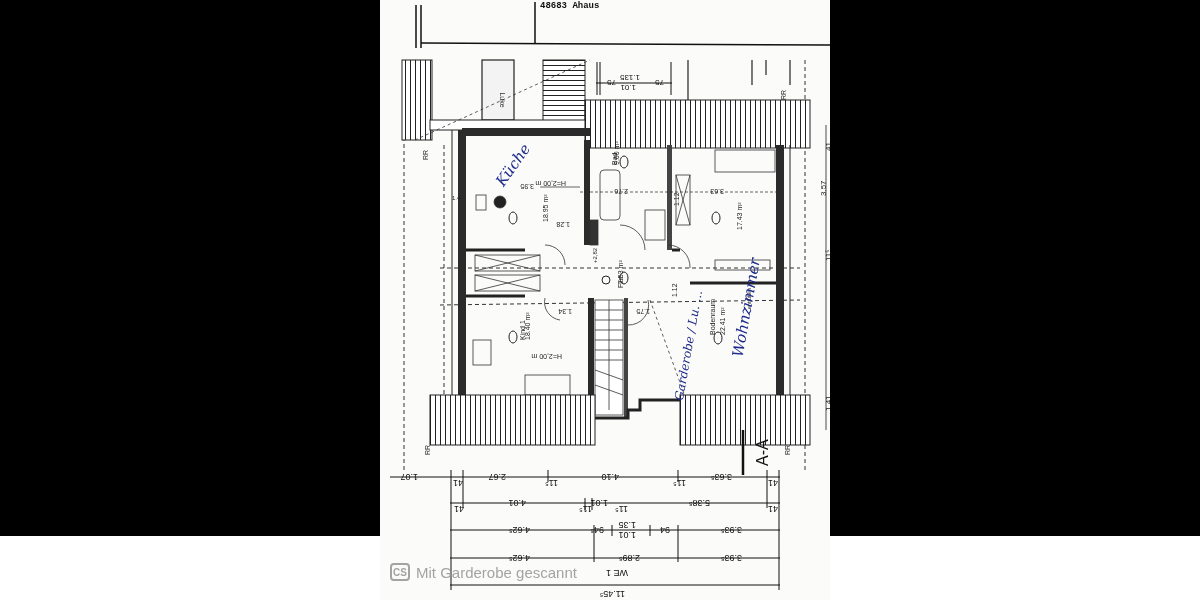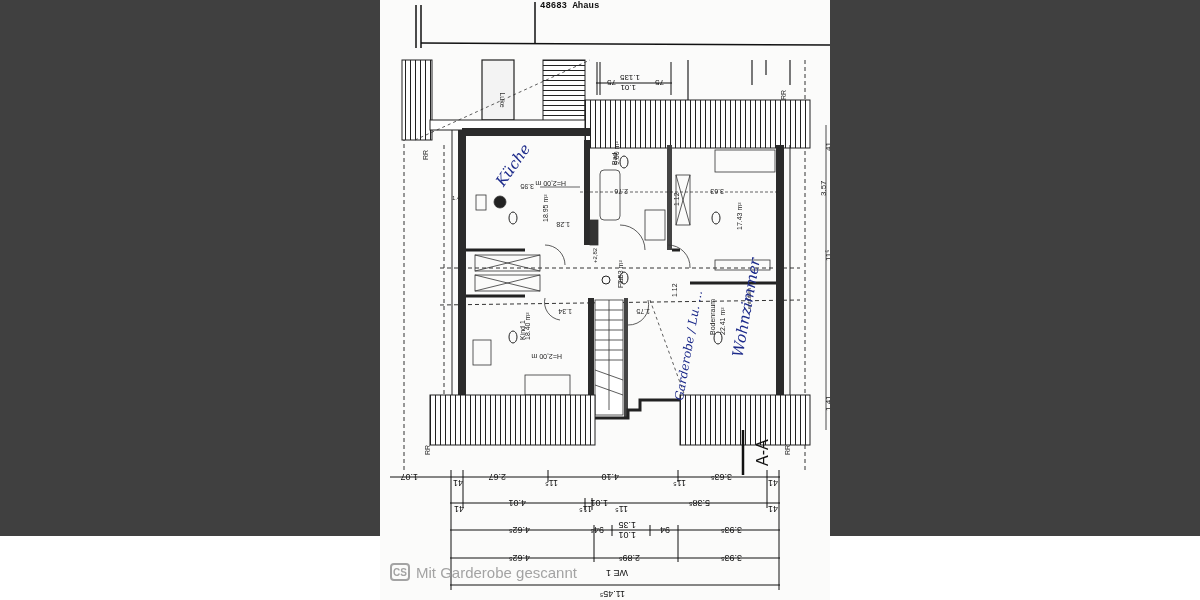--- a/index.html
+++ b/index.html
@@ -1,17 +1,17 @@
 <!DOCTYPE html>
 <html><head>
 <meta charset="utf-8">
 <style>
   html, body { margin:0; padding:0; background:#ffffff; }
   body { width:1200px; height:600px; position:relative; overflow:hidden; font-family:"Liberation Sans", sans-serif; }
-  .page { position:absolute; left:0; top:0; width:1200px; height:536px; background:#404040; }
+  .page { position:absolute; left:0; top:0; width:1200px; height:536px; background:#000000; }
   .scan { position:absolute; left:380px; top:0; width:450px; height:600px; background:#fbfbfa; }
   svg text { font-family:"Liberation Sans", sans-serif; }
   .mono { font-family:"Liberation Mono", monospace; }
   .hand { font-family:"DejaVu Serif", serif; font-style:italic; fill:#1c2a8a; }
   .watermark { position:absolute; left:390px; top:563px; display:flex; align-items:center; gap:6px; color:#9a9a9a; font-size:15px; opacity:0.9; }
   .cs-logo { width:20px; height:18px; border:2px solid #9a9a9a; border-radius:4px; font-size:10px; font-weight:bold; display:flex; align-items:center; justify-content:center; box-sizing:border-box; }
 </style>
 </head>
 <body>
 

